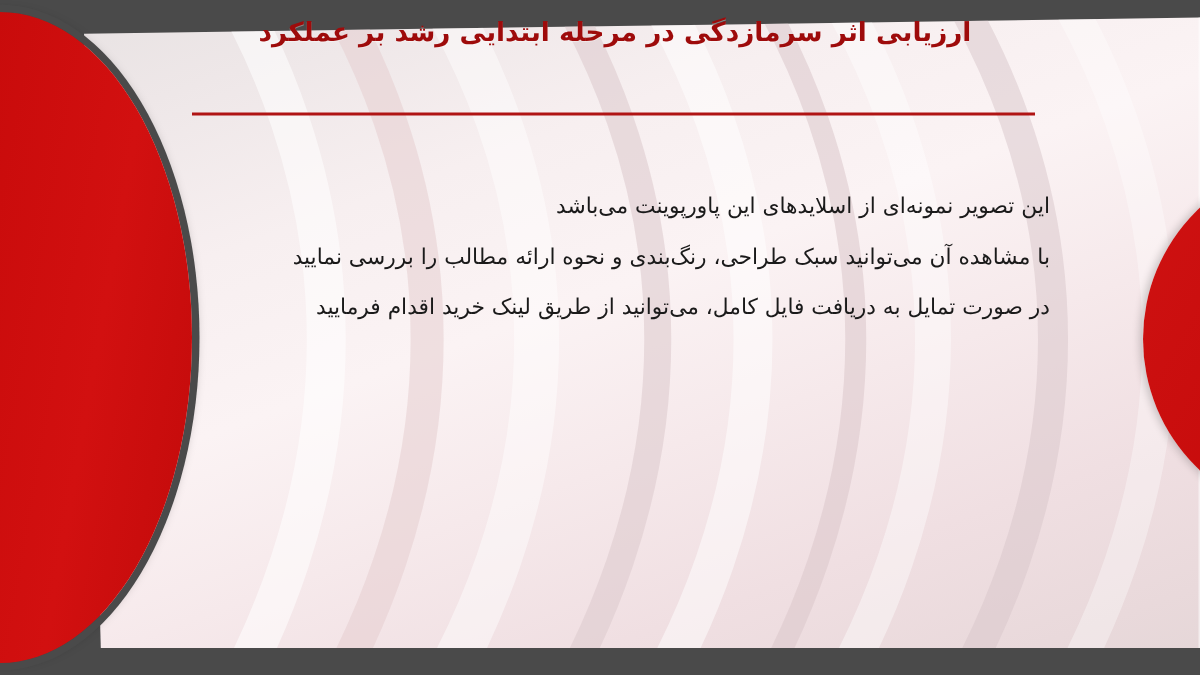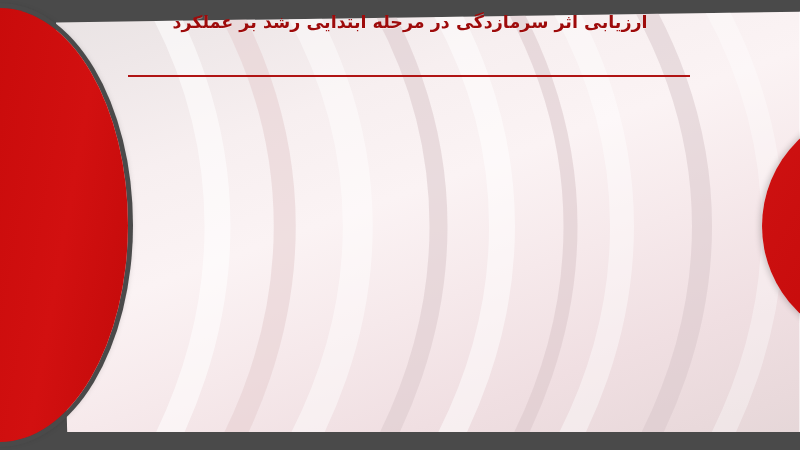--- a/index.html
+++ b/index.html
@@ -162,15 +162,20 @@
   <div class="red-right"></div>
 
   <div class="content">
 
     <div class="title-block">
       <div class="title-line">ارزیابی اثر سرمازدگی در مرحله ابتدایی رشد بر عملکرد</div>
     </div>
 
     <div class="title-rule"></div>
 
+    <div class="body-block">
+      <div class="body-line">این تصویر نمونه‌ای از اسلایدهای این پاورپوینت می‌باشد</div>
+      <div class="body-line">با مشاهده آن می‌توانید سبک طراحی، رنگ‌بندی و نحوه ارائه مطالب را بررسی نمایید</div>
+      <div class="body-line">در صورت تمایل به دریافت فایل کامل، می‌توانید از طریق لینک خرید اقدام فرمایید</div>
+    </div>
 
   </div>
 </div>
 
 </body></html>

